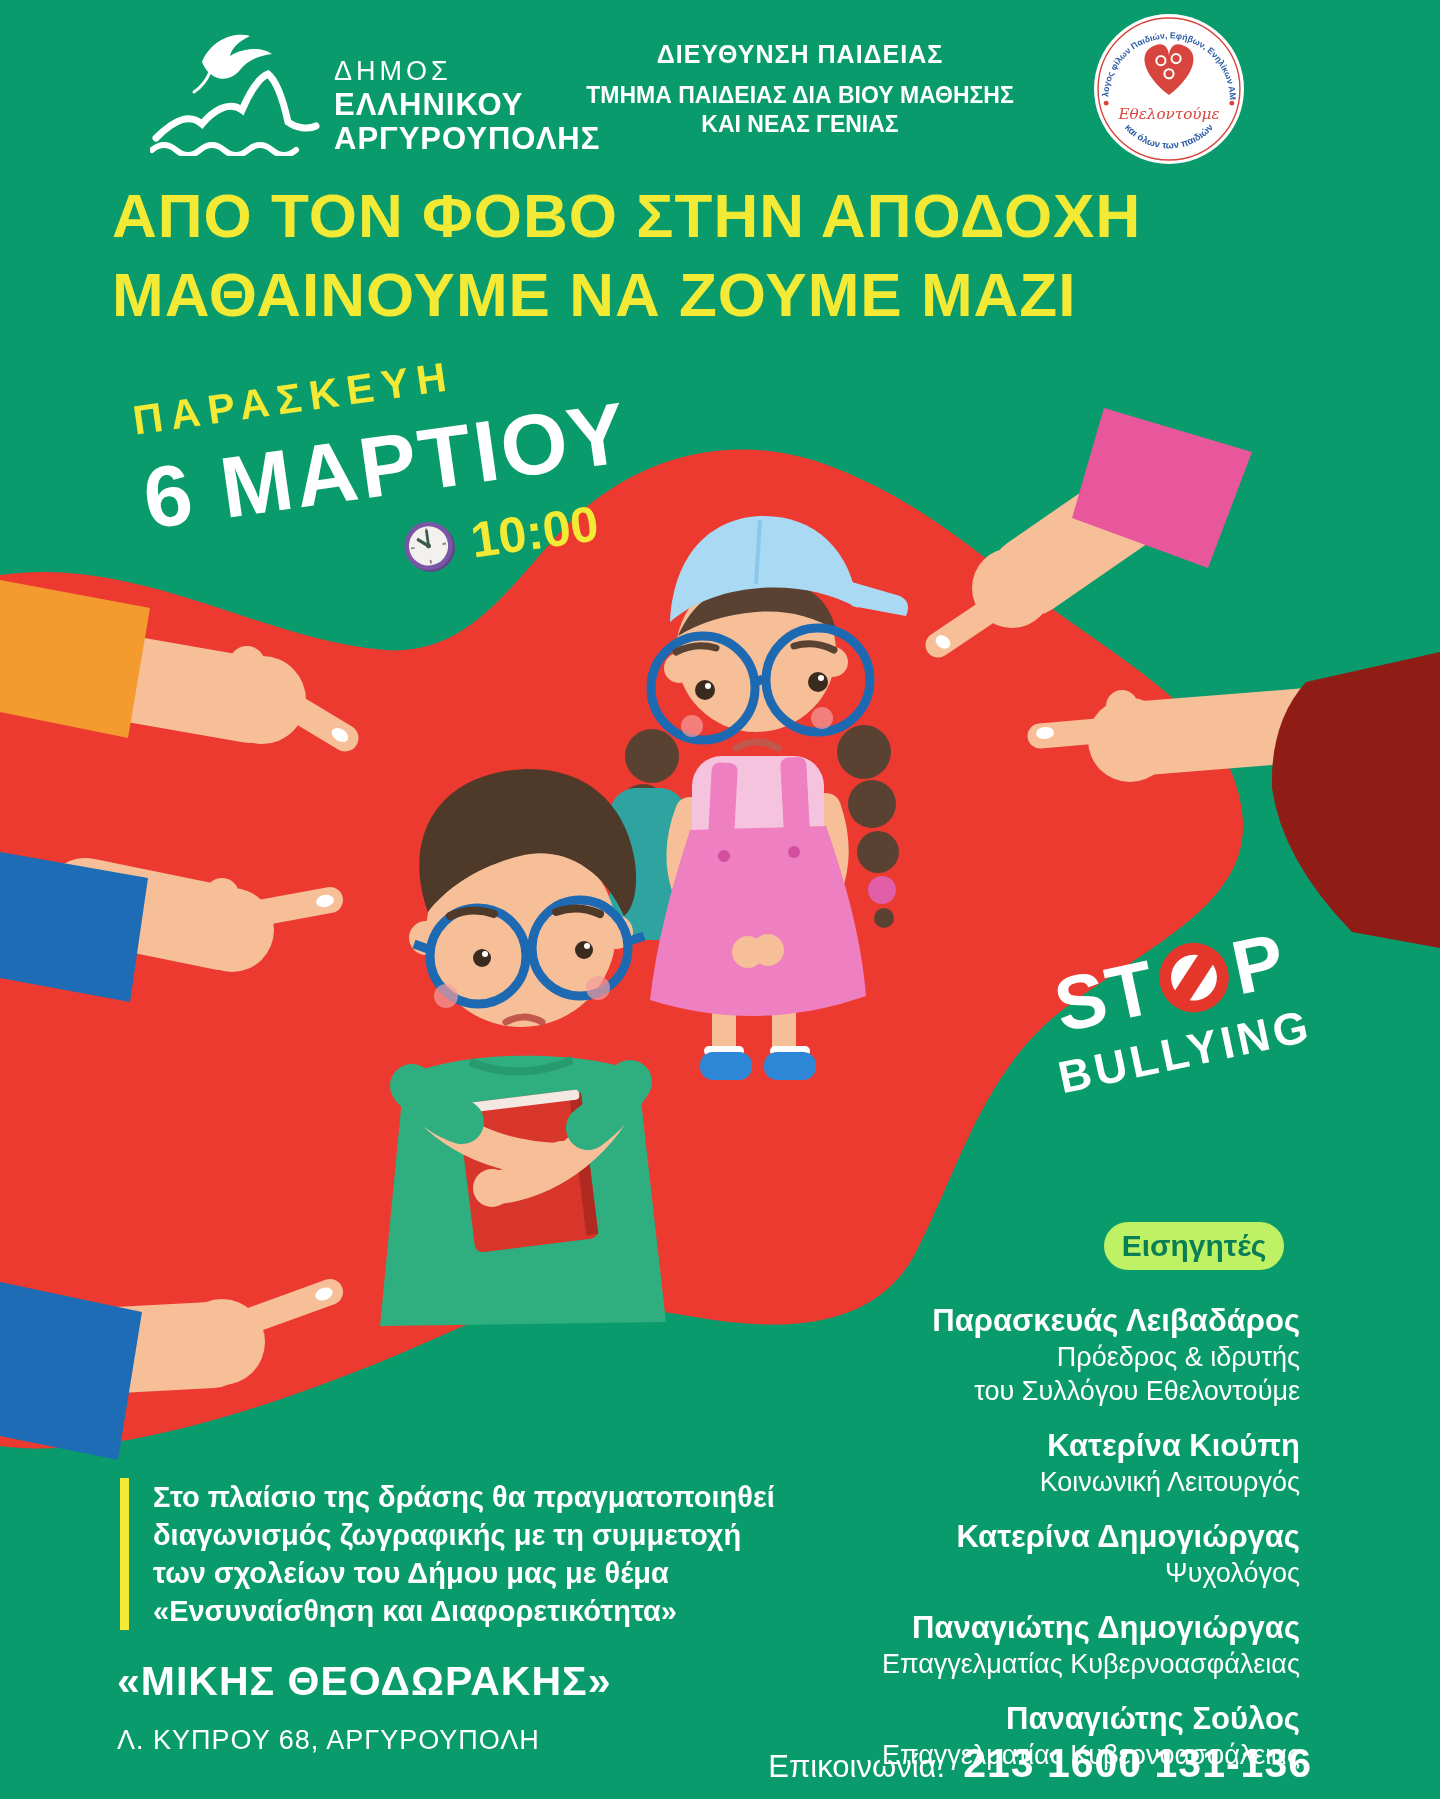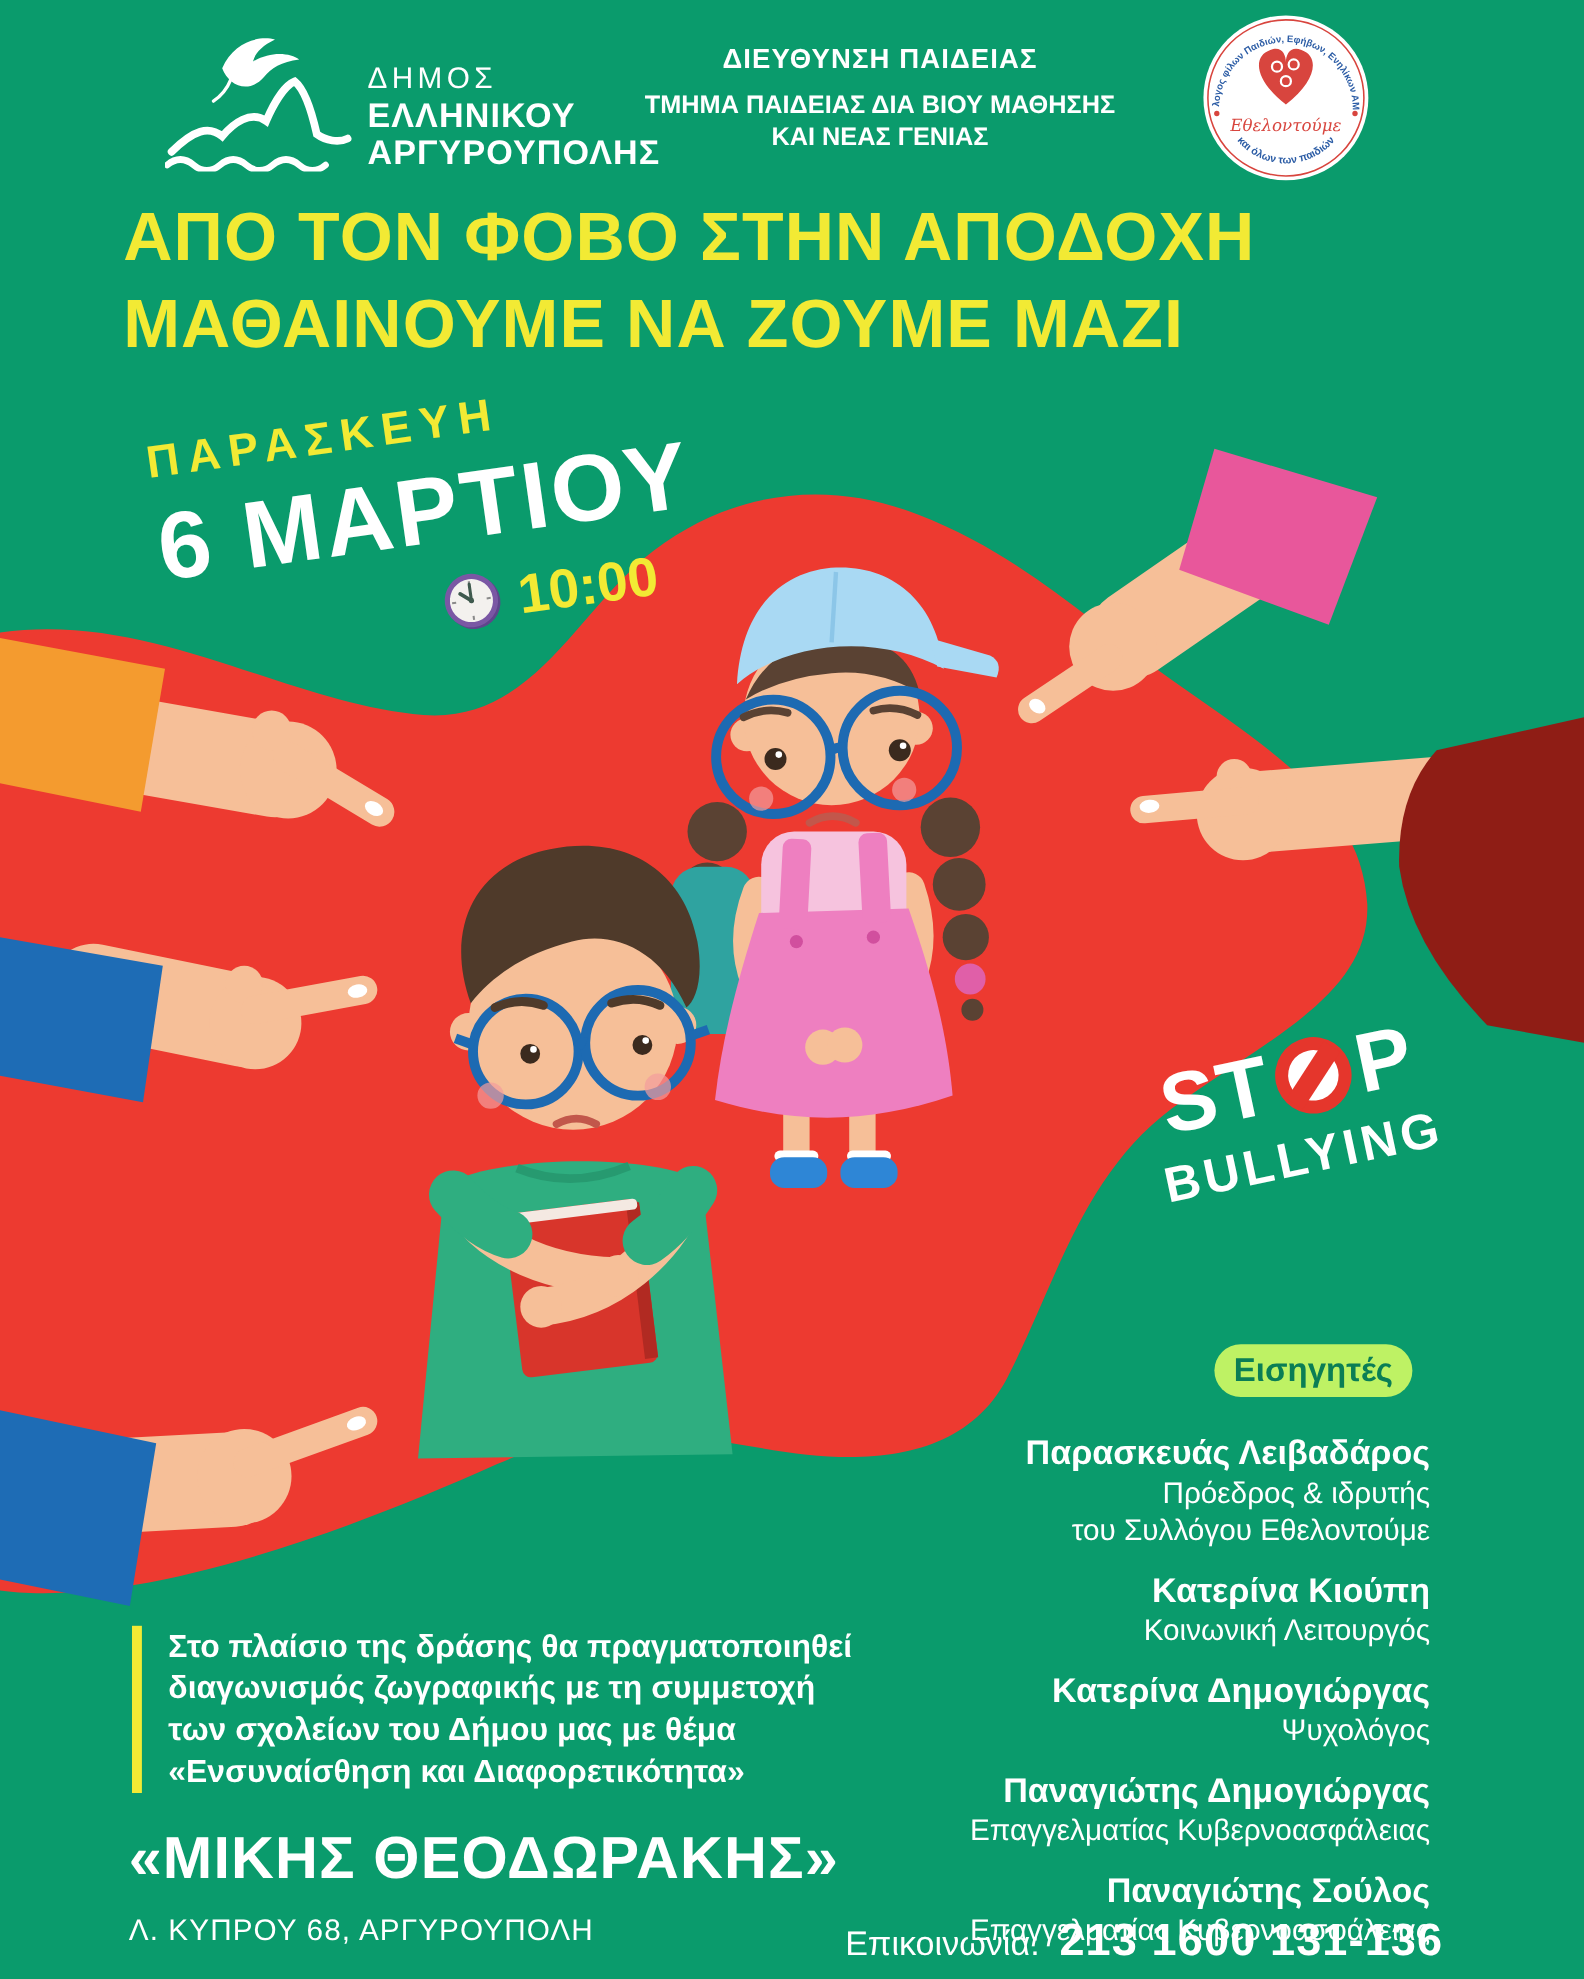--- a/index.html
+++ b/index.html
@@ -41,21 +41,21 @@
   .speaker .name{font-size:31px;font-weight:700;line-height:38px;}
   .speaker .role{font-size:27px;line-height:34px;}
 
   
   .note{left:120px;top:1478px;border-left:9px solid #f2ea34;padding-left:24px;color:#fff;}
   .note-line{font-size:29px;font-weight:700;line-height:38px;}
 
   
   .venue{left:117px;top:1650px;color:#fff;}
   .venue-l1{font-size:37px;font-weight:400;letter-spacing:2px;}
-  .venue-l2{font-size:54px;font-weight:700;letter-spacing:1px;margin-top:8px;}
+  .venue-l2{font-size:41px;font-weight:700;letter-spacing:1px;margin-top:8px;}
   .venue-addr{font-size:27px;font-weight:400;letter-spacing:1px;margin-top:20px;}
   .contact{right:128px;top:1740px;display:flex;align-items:baseline;gap:18px;}
   .contact-label{color:#fff;font-size:31px;}
   .contact-phone{color:#ffffff;font-size:41px;font-weight:700;letter-spacing:1px;}
 </style>
 </head>
 <body>
 
 <div class="poster">
 

